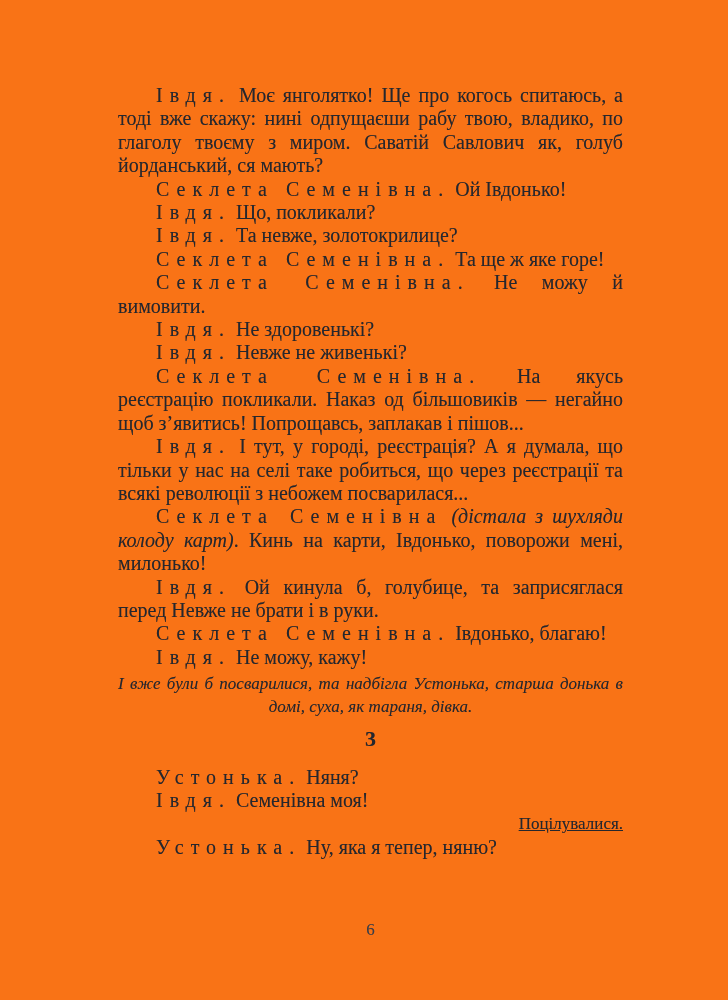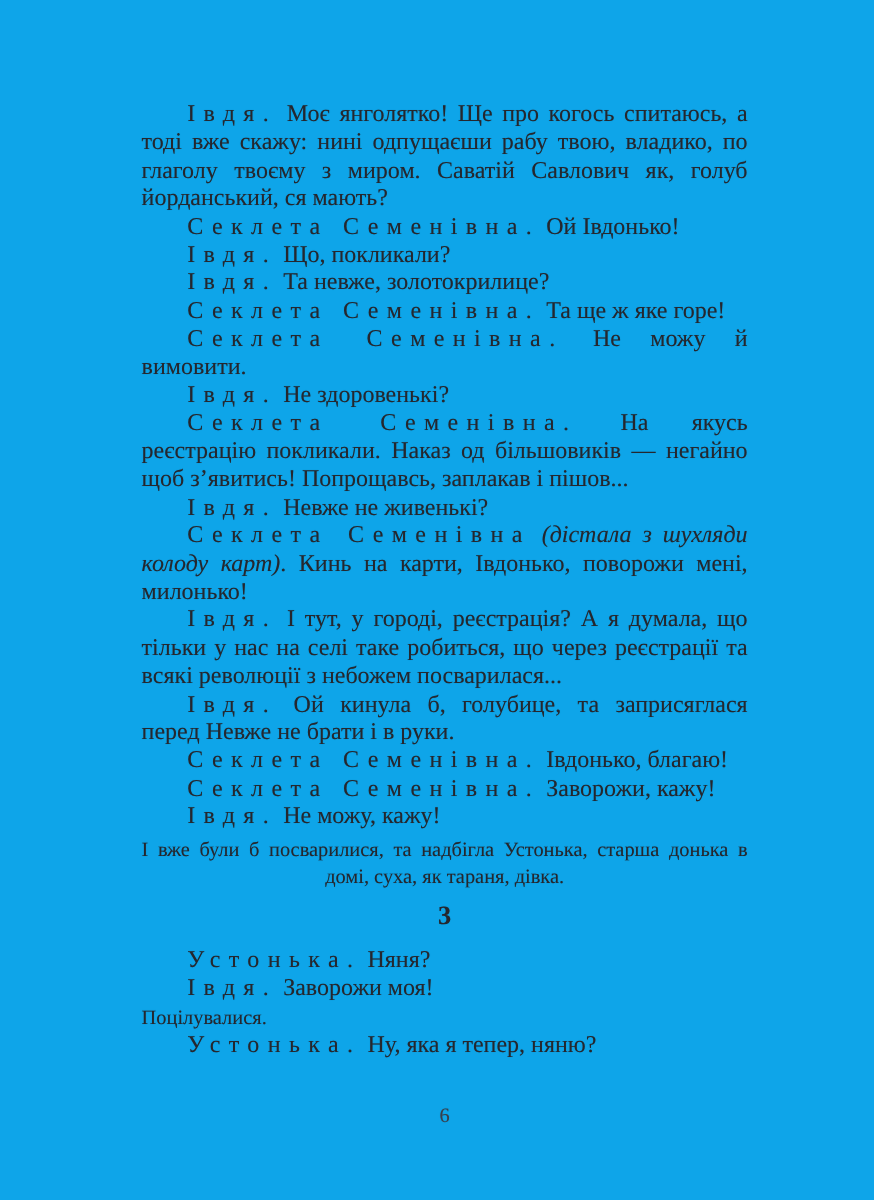--- a/index.html
+++ b/index.html
@@ -7,21 +7,21 @@
     padding: 0;
     width: 728px;
     height: 1000px;
     overflow: hidden;
     background: #ffffff;
   }
   .page {
     position: relative;
     width: 728px;
     height: 1000px;
-    background: #0ea5e9;
+    background: #f97316;
     font-family: "Liberation Serif", "DejaVu Serif", serif;
     color: #25272e;
   }
   .text-block {
     position: absolute;
     left: 118px;
     top: 84px;
     width: 505px;
     text-shadow: 0 0 0.6px rgba(35, 38, 48, 0.35);
   }
@@ -43,26 +43,28 @@
   .seg-bold {
     font-weight: bold;
   }
   p.stagedir {
     margin-top: 3px;
     font-size: 17px;
     line-height: 23px;
     text-align: justify;
     text-align-last: center;
     text-indent: 0;
+    font-style: italic;
   }
   p.stagedir-center {
     font-size: 17px;
     line-height: 24px;
-    text-align: left;
+    text-align: right;
     text-indent: 0;
+    text-decoration: underline;
   }
   p.heading {
     margin: 9px 0 15px 0;
     font-size: 22px;
     font-weight: bold;
     text-align: center;
     text-indent: 0;
   }
   .page-footer {
     position: absolute;
@@ -80,29 +82,28 @@
 
 <div class="page">
   <div class="text-block">
       <p class="para dialogue"><span class="seg-speaker">Івдя.</span><span class="seg-normal"> Моє янголятко! Ще про когось спитаюсь, а тоді вже скажу: нині одпущаєши рабу твою, владико, по глаголу твоєму з миром. Саватій Савлович як, голуб йорданський, ся мають?</span></p>
       <p class="para dialogue"><span class="seg-speaker">Секлета Семенівна.</span><span class="seg-normal"> Ой Івдонько!</span></p>
       <p class="para dialogue"><span class="seg-speaker">Івдя.</span><span class="seg-normal"> Що, покликали?</span></p>
       <p class="para dialogue"><span class="seg-speaker">Івдя.</span><span class="seg-normal"> Та невже, золотокрилице?</span></p>
       <p class="para dialogue"><span class="seg-speaker">Секлета Семенівна.</span><span class="seg-normal"> Та ще ж яке горе!</span></p>
       <p class="para dialogue"><span class="seg-speaker">Секлета Семенівна.</span><span class="seg-normal"> Не можу й вимовити.</span></p>
       <p class="para dialogue"><span class="seg-speaker">Івдя.</span><span class="seg-normal"> Не здоровенькі?</span></p>
+      <p class="para dialogue"><span class="seg-speaker">Івдя.</span><span class="seg-normal"> Невже не живенькі?</span></p>
       <p class="para dialogue"><span class="seg-speaker">Секлета Семенівна.</span><span class="seg-normal"> На якусь реєстрацію покликали. Наказ од більшовиків — негайно щоб з’явитись! Попрощавсь, заплакав і пішов...</span></p>
-      <p class="para dialogue"><span class="seg-speaker">Івдя.</span><span class="seg-normal"> Невже не живенькі?</span></p>
+      <p class="para dialogue"><span class="seg-speaker">Івдя.</span><span class="seg-normal"> І тут, у городі, реєстрація? А я думала, що тільки у нас на селі таке робиться, що через реєстрації та всякі революції з небожем посварилася...</span></p>
       <p class="para dialogue"><span class="seg-speaker">Секлета Семенівна</span><span class="seg-italic"> (дістала з шухляди колоду карт)</span><span class="seg-normal">. Кинь на карти, Івдонько, поворожи мені, милонько!</span></p>
-      <p class="para dialogue"><span class="seg-speaker">Івдя.</span><span class="seg-normal"> І тут, у городі, реєстрація? А я думала, що тільки у нас на селі таке робиться, що через реєстрації та всякі революції з небожем посварилася...</span></p>
       <p class="para dialogue"><span class="seg-speaker">Івдя.</span><span class="seg-normal"> Ой кинула б, голубице, та заприсяглася перед Невже не брати і в руки.</span></p>
       <p class="para dialogue"><span class="seg-speaker">Секлета Семенівна.</span><span class="seg-normal"> Івдонько, благаю!</span></p>
-      <p class="para dialogue"><span class="seg-speaker">Секлета Семенівна.</span><span class="seg-normal"> Заворожи, кажу!</span></p>
       <p class="para dialogue"><span class="seg-speaker">Івдя.</span><span class="seg-normal"> Не можу, кажу!</span></p>
       <p class="para stagedir"><span class="seg-normal">І вже були б посварилися, та надбігла Устонька, старша донька в домі, суха, як тараня, дівка.</span></p>
       <p class="para heading"><span class="seg-bold">3</span></p>
       <p class="para dialogue"><span class="seg-speaker">Устонька.</span><span class="seg-normal"> Няня?</span></p>
-      <p class="para dialogue"><span class="seg-speaker">Івдя.</span><span class="seg-normal"> Заворожи моя!</span></p>
+      <p class="para dialogue"><span class="seg-speaker">Івдя.</span><span class="seg-normal"> Семенівна моя!</span></p>
       <p class="para stagedir-center"><span class="seg-normal">Поцілувалися.</span></p>
       <p class="para dialogue"><span class="seg-speaker">Устонька.</span><span class="seg-normal"> Ну, яка я тепер, няню?</span></p>
     </div>
   <div class="page-footer">6</div>
 </div>
 
 </body></html>

